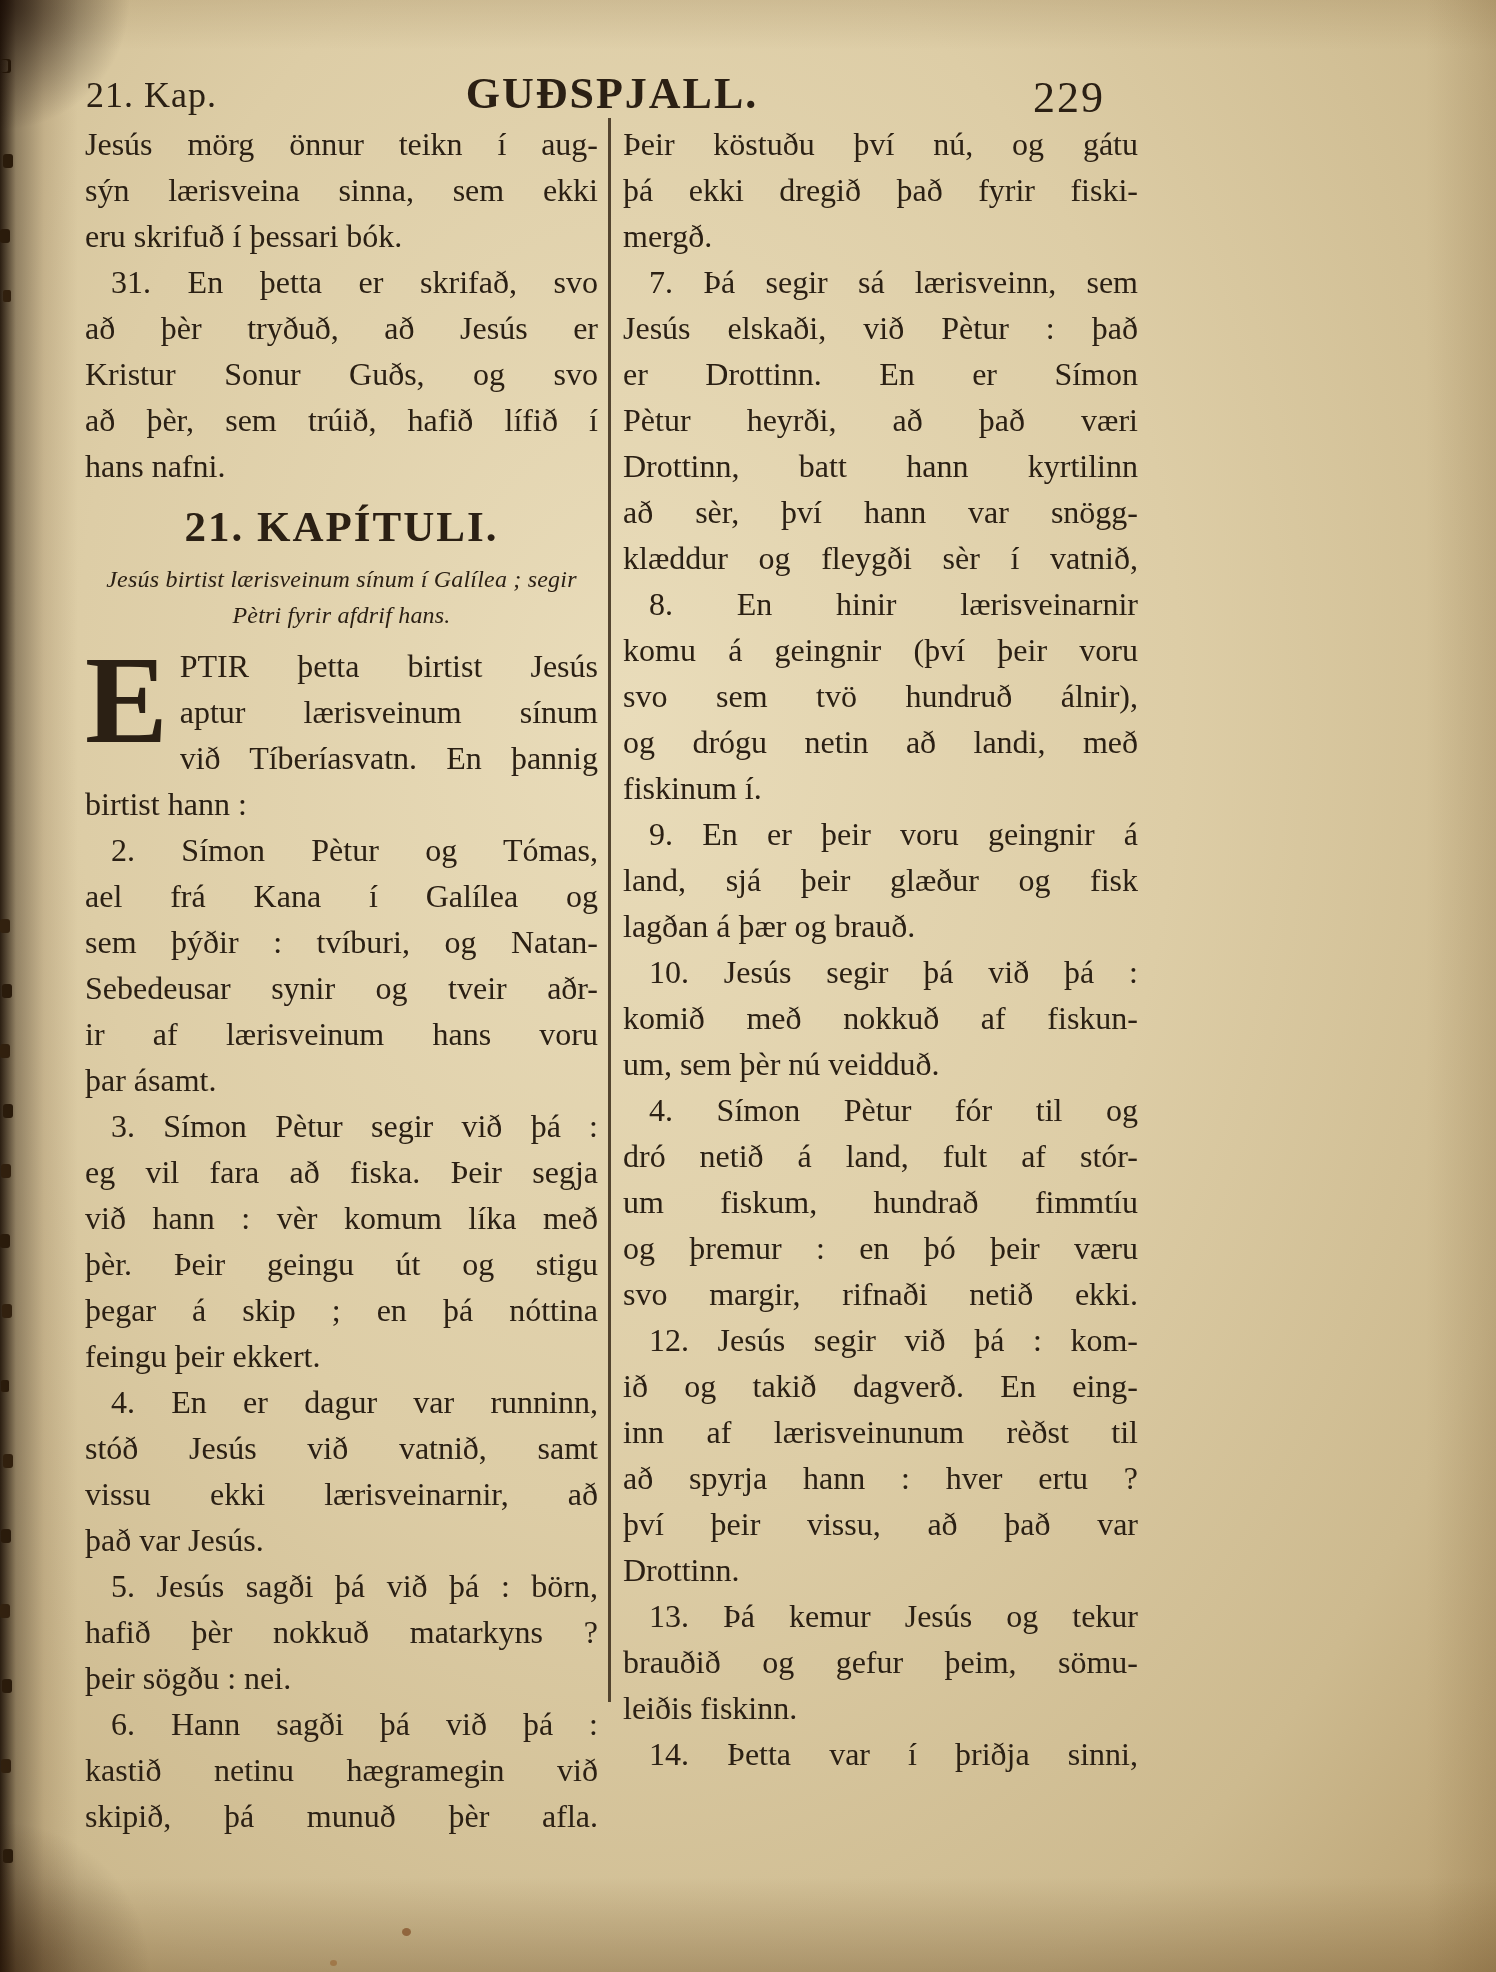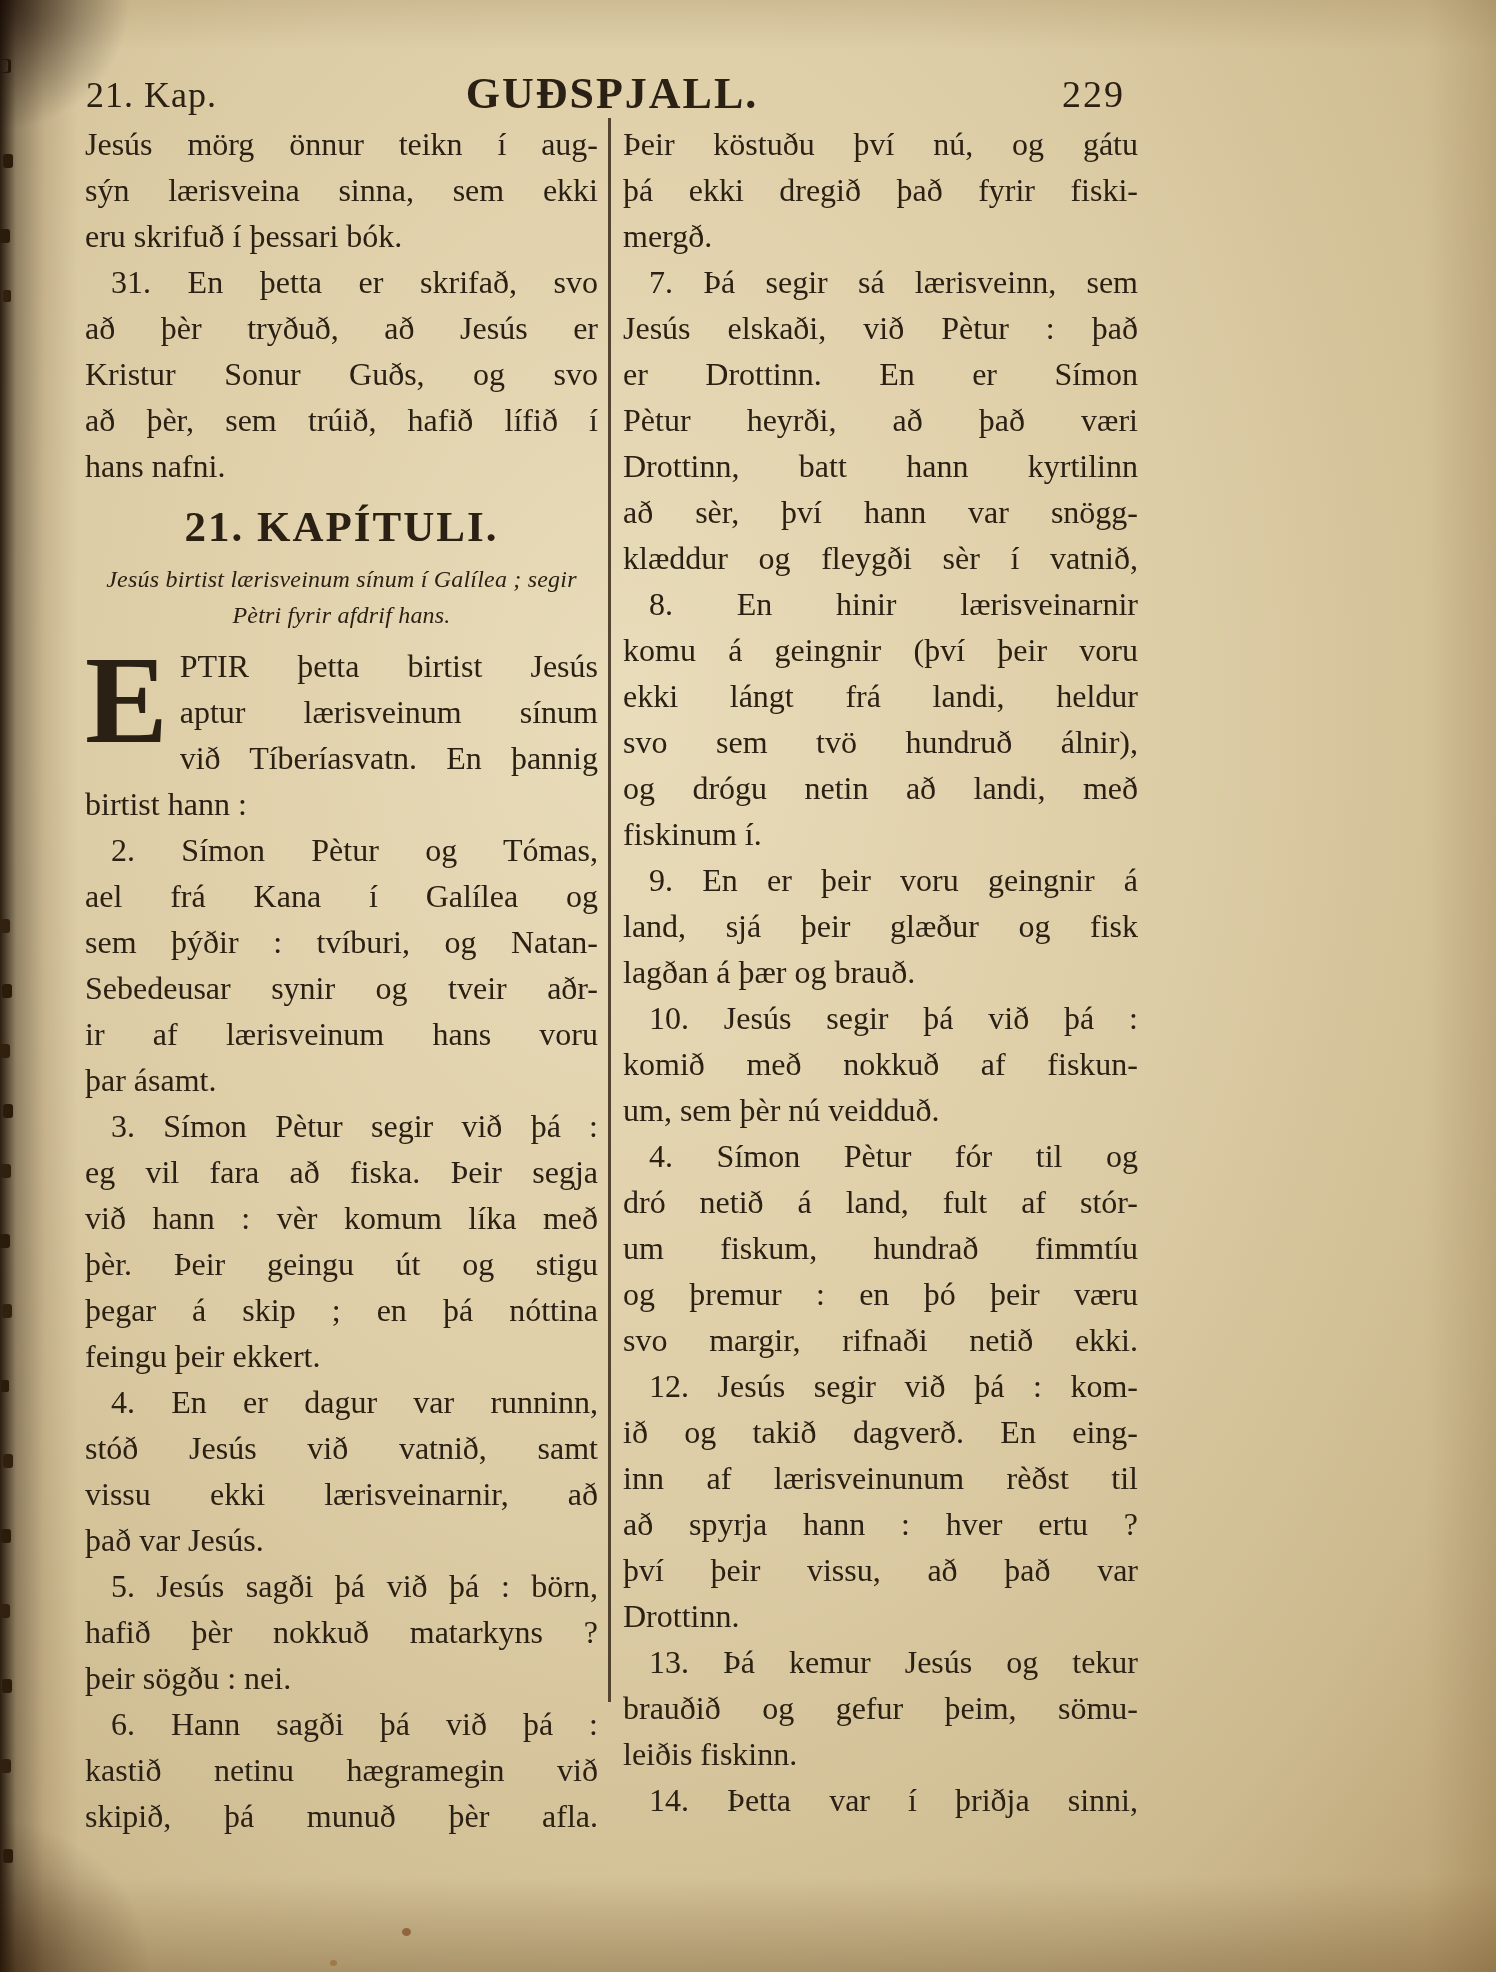--- a/index.html
+++ b/index.html
@@ -28,21 +28,21 @@
       1px 1175px 0 1px #2a1b0b, 3px 1245px 0 1px #32210f, 1px 1320px 0 0px #2a1b0b,
       4px 1395px 0 1px #31200e, 2px 1470px 0 1px #2a1b0b, 1px 1545px 0 1px #32210f,
       3px 1620px 0 1px #2a1b0b, 2px 1700px 0 1px #31200e, 4px 1790px 0 1px #2a1b0b;
   }
   .speck-a{position:absolute;left:402px;top:1928px;width:9px;height:8px;border-radius:50%;background:#8a5a33;opacity:.85;}
   .speck-b{position:absolute;left:330px;top:1960px;width:7px;height:6px;border-radius:50%;background:#9c7040;opacity:.8;}
 
   .running-header{position:absolute;left:0;top:68px;width:100%;height:52px;}
   .kap-label{position:absolute;left:86px;top:6px;font-size:36px;letter-spacing:1px;}
   .running-title{position:absolute;left:612px;top:0;transform:translateX(-50%);font-size:44px;font-weight:700;letter-spacing:2px;}
-  .page-number{position:absolute;left:1062px;top:4px;font-size:38px;letter-spacing:2px;}
+  .page-number{position:absolute;left:1033px;top:4px;font-size:44px;letter-spacing:2px;}
 
   .column-divider{position:absolute;left:608px;top:118px;width:3px;height:1584px;background:#3a2b1a;opacity:.85;}
 
   .col{position:absolute;top:121px;font-size:32px;line-height:46px;}
   .col-left{left:85px;width:513px;}
   .col-right{left:623px;width:515px;}
 
   .line{text-align:justify;text-align-last:justify;overflow:hidden;}
   .line.short{text-align-last:left;}
   .line.indent{text-indent:26px;}
@@ -139,21 +139,20 @@
         <div class="line">Jesús elskaði, við Pètur : það</div>
         <div class="line">er Drottinn.  En er Símon</div>
         <div class="line">Pètur heyrði, að það væri</div>
         <div class="line">Drottinn, batt hann kyrtilinn</div>
         <div class="line">að sèr, því hann var snögg-</div>
         <div class="line">klæddur og fleygði sèr í vatnið,</div>
       </div>
       <div class="para">
         <div class="line indent">8.  En  hinir  lærisveinarnir</div>
         <div class="line">komu á geingnir (því þeir voru</div>
-        <div class="line">ekki lángt frá landi, heldur</div>
         <div class="line">svo sem tvö hundruð álnir),</div>
         <div class="line">og drógu netin að landi, með</div>
         <div class="line short">fiskinum í.</div>
       </div>
       <div class="para">
         <div class="line indent">9. En er þeir voru geingnir á</div>
         <div class="line">land, sjá þeir glæður og fisk</div>
         <div class="line short">lagðan á þær og brauð.</div>
       </div>
       <div class="para">

